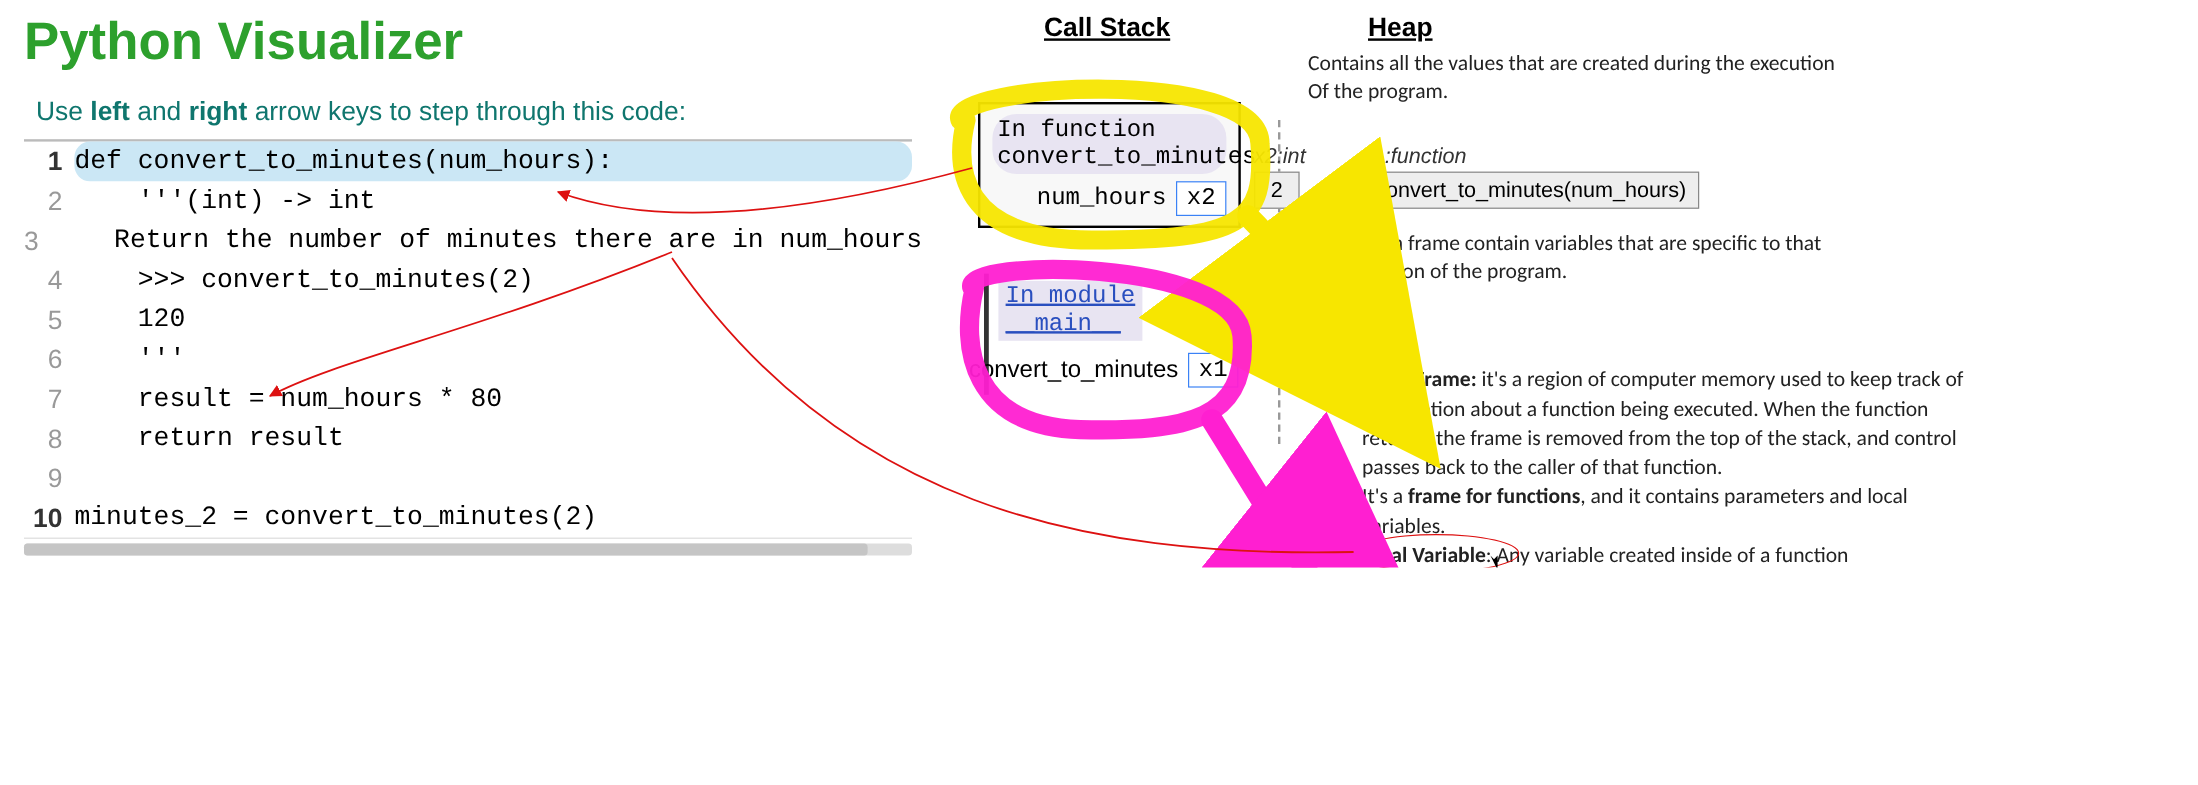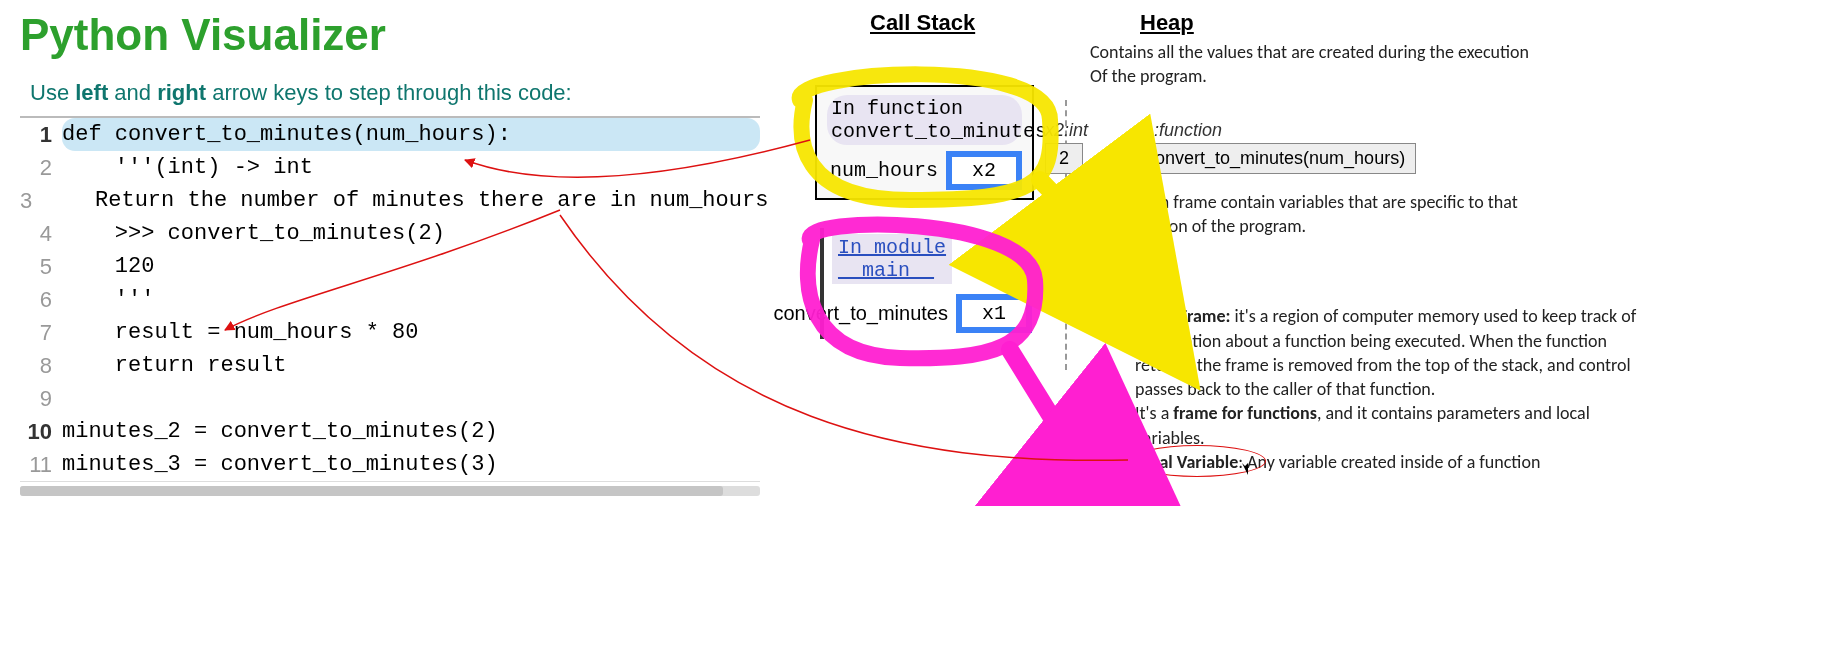--- a/index.html
+++ b/index.html
@@ -89,23 +89,23 @@
     border-radius: 20px;
   }
   .var-row {
     text-align: right;
     display: flex;
     justify-content: flex-end;
     gap: 8px;
     align-items: center;
   }
   .var-box {
-    border: 6px solid #3b82f6;
+    border: 1px solid #3b82f6;
     background: #fff;
-    padding: 2px 20px;
+    padding: 2px 8px;
   }
 
   
   .module-frame {
     position: absolute;
     font-family: "Courier New", monospace;
     font-size: 20px;
     padding: 6px 8px;
     border-left: 4px solid #333;
   }
@@ -205,24 +205,20 @@
     <span class="lineno">8</span>
     <span class="code-text">    return result</span>
   </div>
   <div class="code-line">
     <span class="lineno">9</span>
     <span class="code-text"></span>
   </div>
   <div class="code-line">
     <span class="lineno active">10</span>
     <span class="code-text">minutes_2 = convert_to_minutes(2)</span>
-  </div>
-  <div class="code-line">
-    <span class="lineno">11</span>
-    <span class="code-text">minutes_3 = convert_to_minutes(3)</span>
   </div>
 </div>
 <div class="scrollbar">
   <div class="scrollbar-thumb"></div>
 </div>
 
 <div class="col-head" style="left:870px; top:10px;">Call Stack</div>
 <div class="col-head" style="left:1140px; top:10px;">Heap</div>
 
 <div class="frame" style="left:815px; top:85px; width:195px;">

